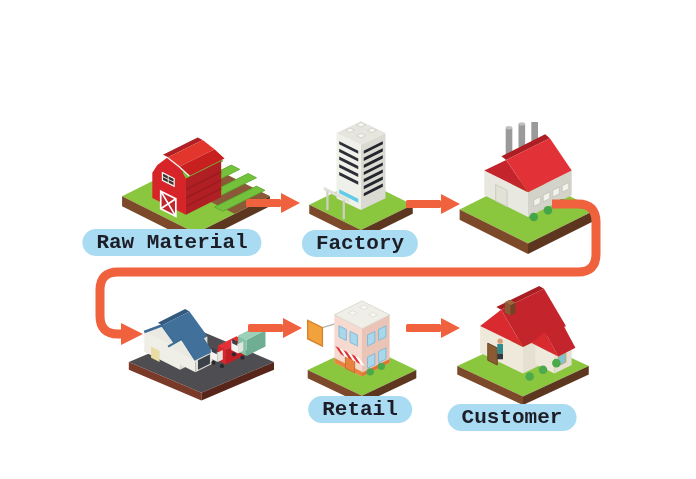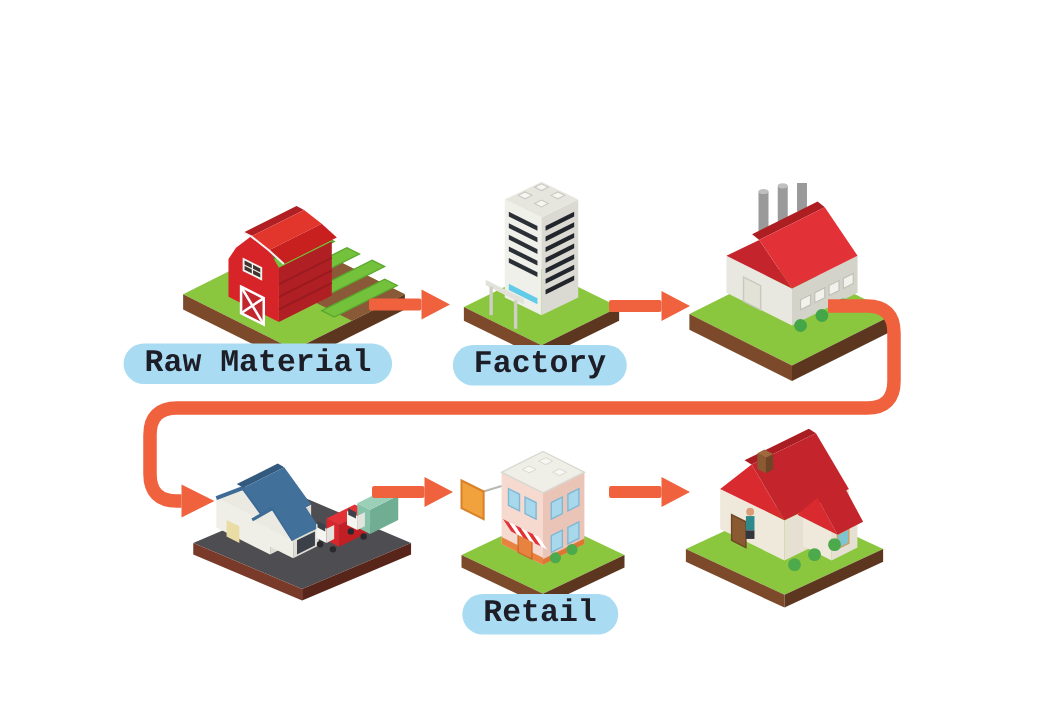--- a/index.html
+++ b/index.html
@@ -277,14 +277,15 @@
   </div>
 
   <svg class="overlay" viewBox="0 0 696 479">
     <path class="arrow-stroke" d="M 552 204 L 578 204 Q 596 204 596 222 L 596 254 Q 596 272 578 272 L 118 272 Q 100 272 100 290 L 100 316 Q 100 334 118 334 L 121 334" fill="none" stroke-width="9"></path>
     <polygon class="arrow-fill" points="121,323 143,334 121,345"></polygon>
   </svg>
 
   <div class="pill label-pill" style="left:172px; top:229px">Raw Material</div>
   <div class="pill label-pill" style="left:360px; top:230px">Factory</div>
   <div class="pill label-pill" style="left:360px; top:396px">Retail</div>
+  <div class="pill label-pill" style="left:512px; top:404px">Customer</div>
 
 </div>
 
 </body></html>

